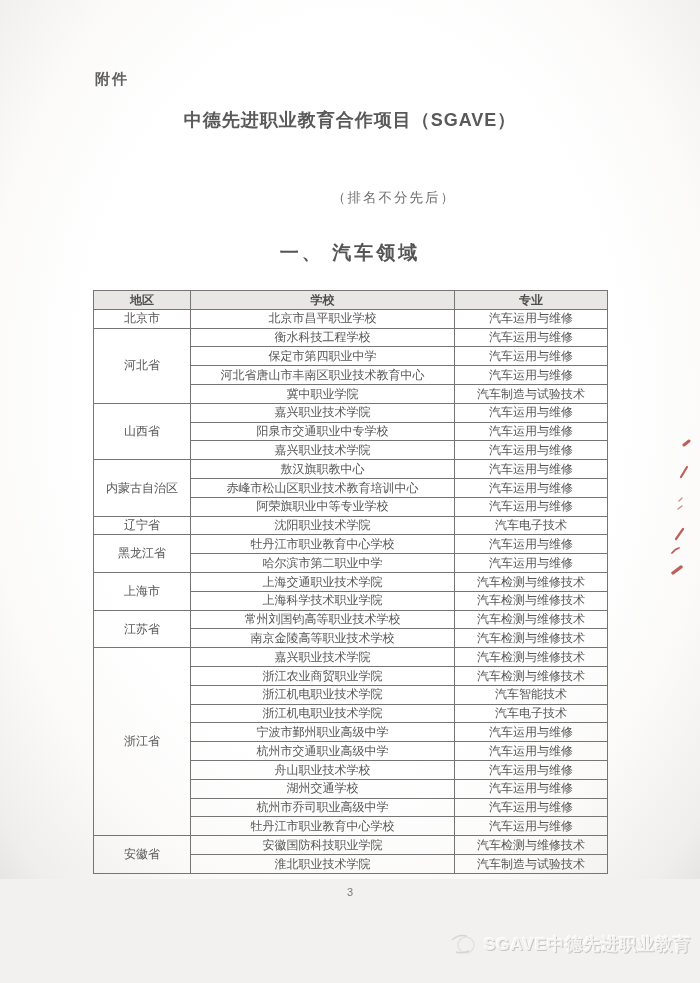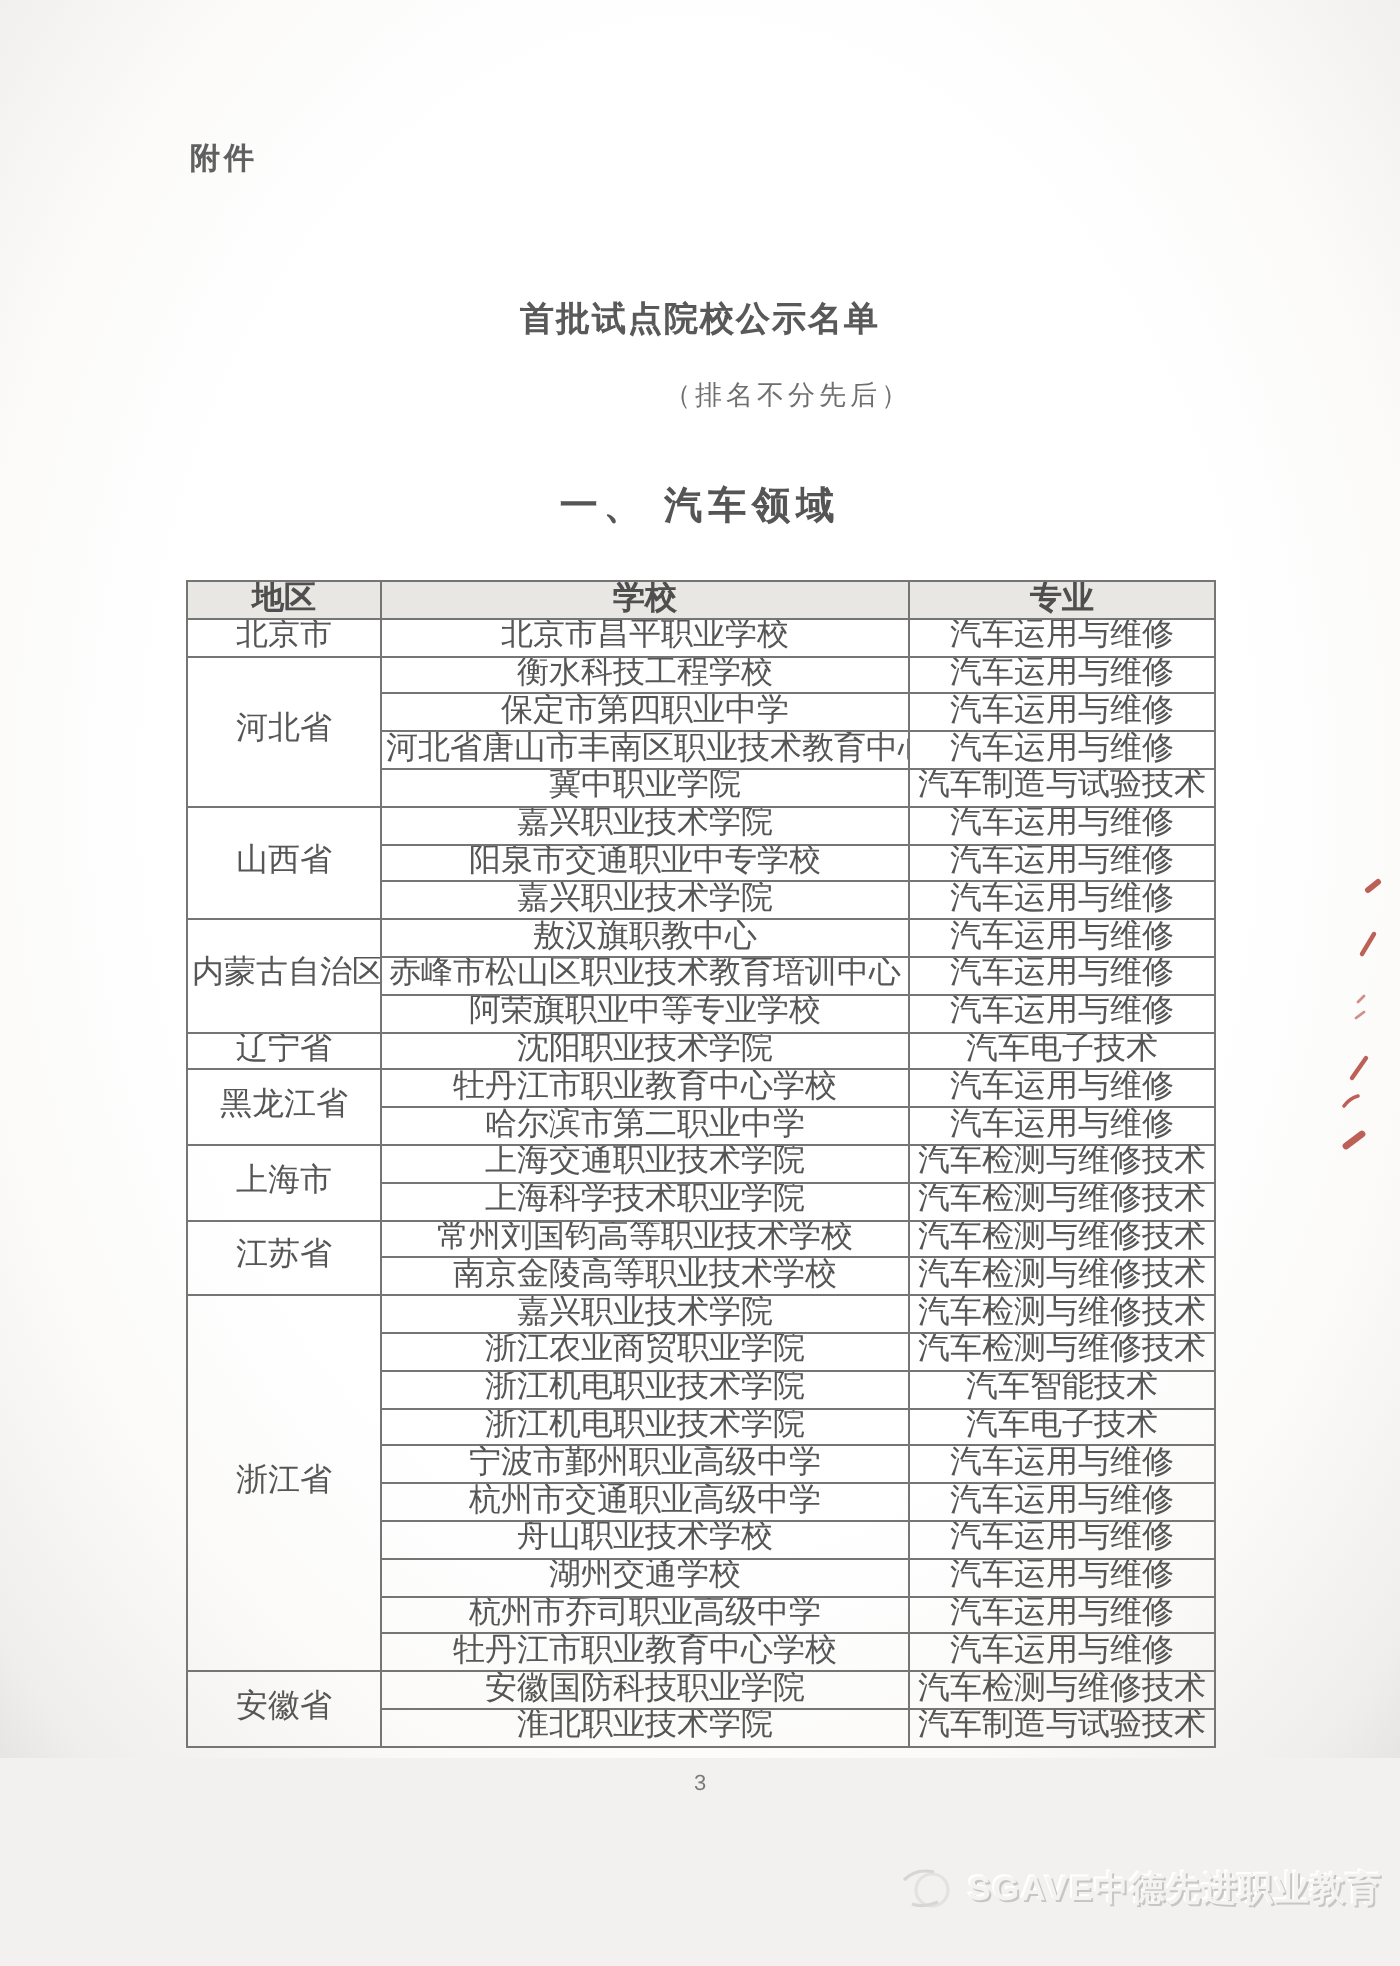--- a/index.html
+++ b/index.html
@@ -34,21 +34,21 @@
   }
   .section-heading {
     position: absolute; left: 0; top: 240px; width: 100%;
     text-align: center; font-size: 19px; font-weight: 700; color: #555; letter-spacing: 3px;
   }
   table.roster {
     position: absolute; left: 93px; top: 290px;
     width: 514px;
     border-collapse: collapse;
     table-layout: fixed;
-    font-size: 16px; color: #565656;
+    font-size: 12px; color: #565656;
   }
   table.roster th, table.roster td {
     border: 1px solid #757575;
     height: 17.8px;
     padding: 0 2px;
     text-align: center;
     vertical-align: middle;
     line-height: 1.05;
     overflow: hidden; white-space: nowrap;
   }
@@ -78,21 +78,21 @@
   }
   .watermark-logo { width: 28px; height: 24px; }
 </style>
 </head>
 <body>
 
 <div class="page">
 
   <div class="attachment-label">附件</div>
 
-  <div class="doc-title-2">首批试点院校公示名单</div>
+  <div class="doc-title-1">中德先进职业教育合作项目（SGAVE）</div>
   <div class="doc-subtitle">（排名不分先后）</div>
   <div class="section-heading">一、 汽车领域</div>
 
   <table class="roster">
     <colgroup>
       <col style="width:97px">
       <col style="width:264px">
       <col style="width:153px">
     </colgroup>
     <thead>

